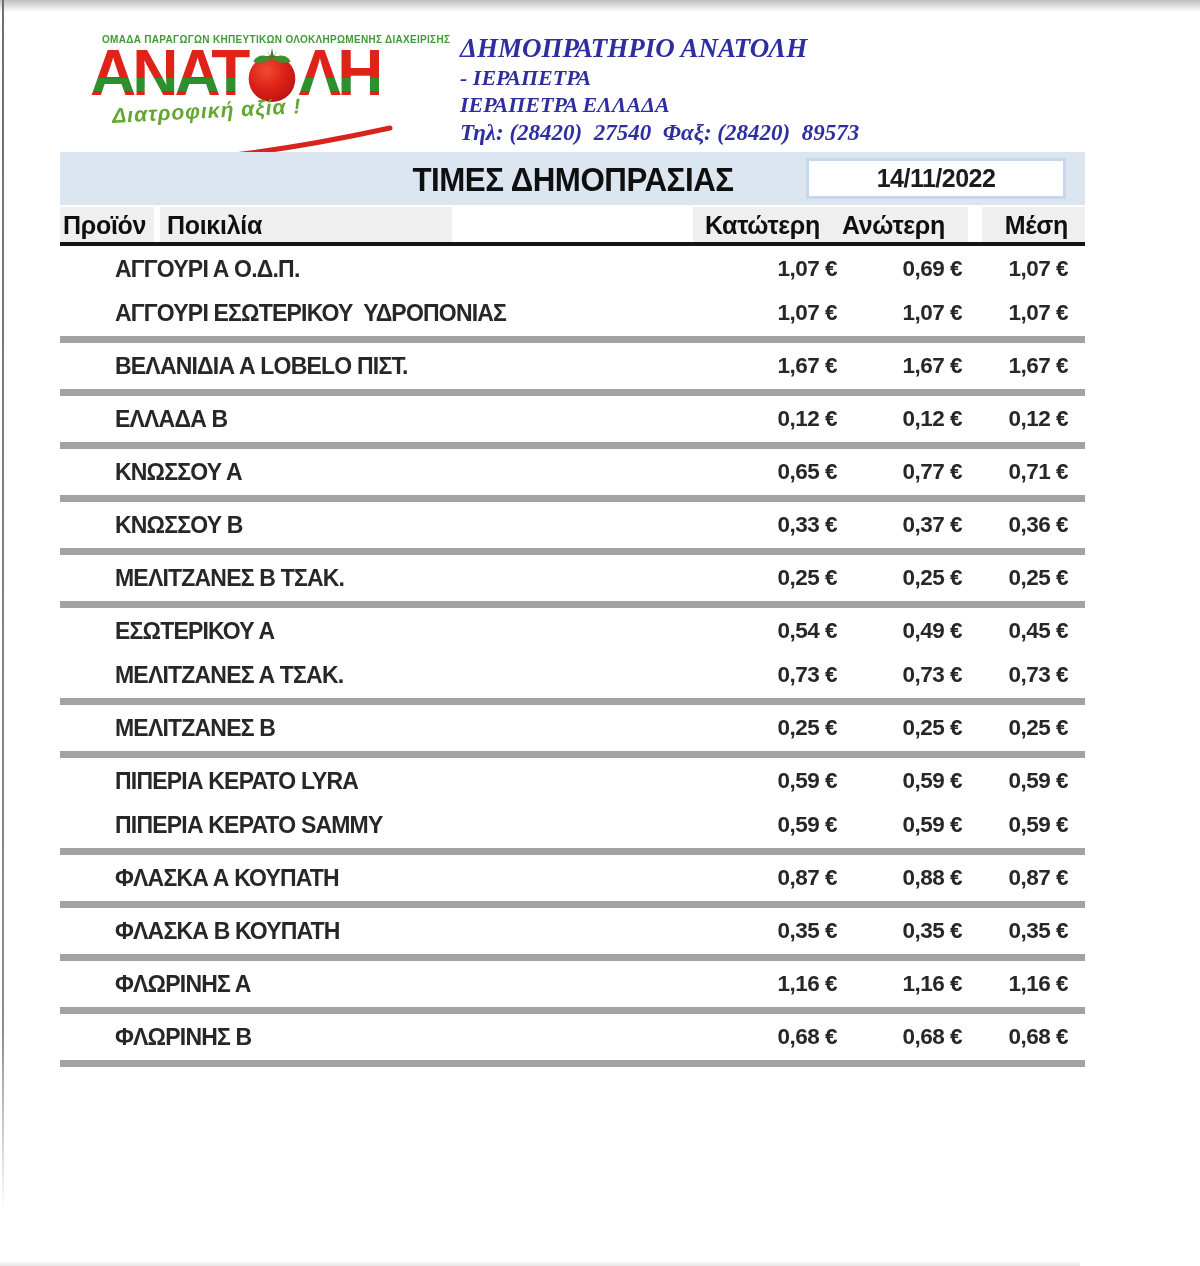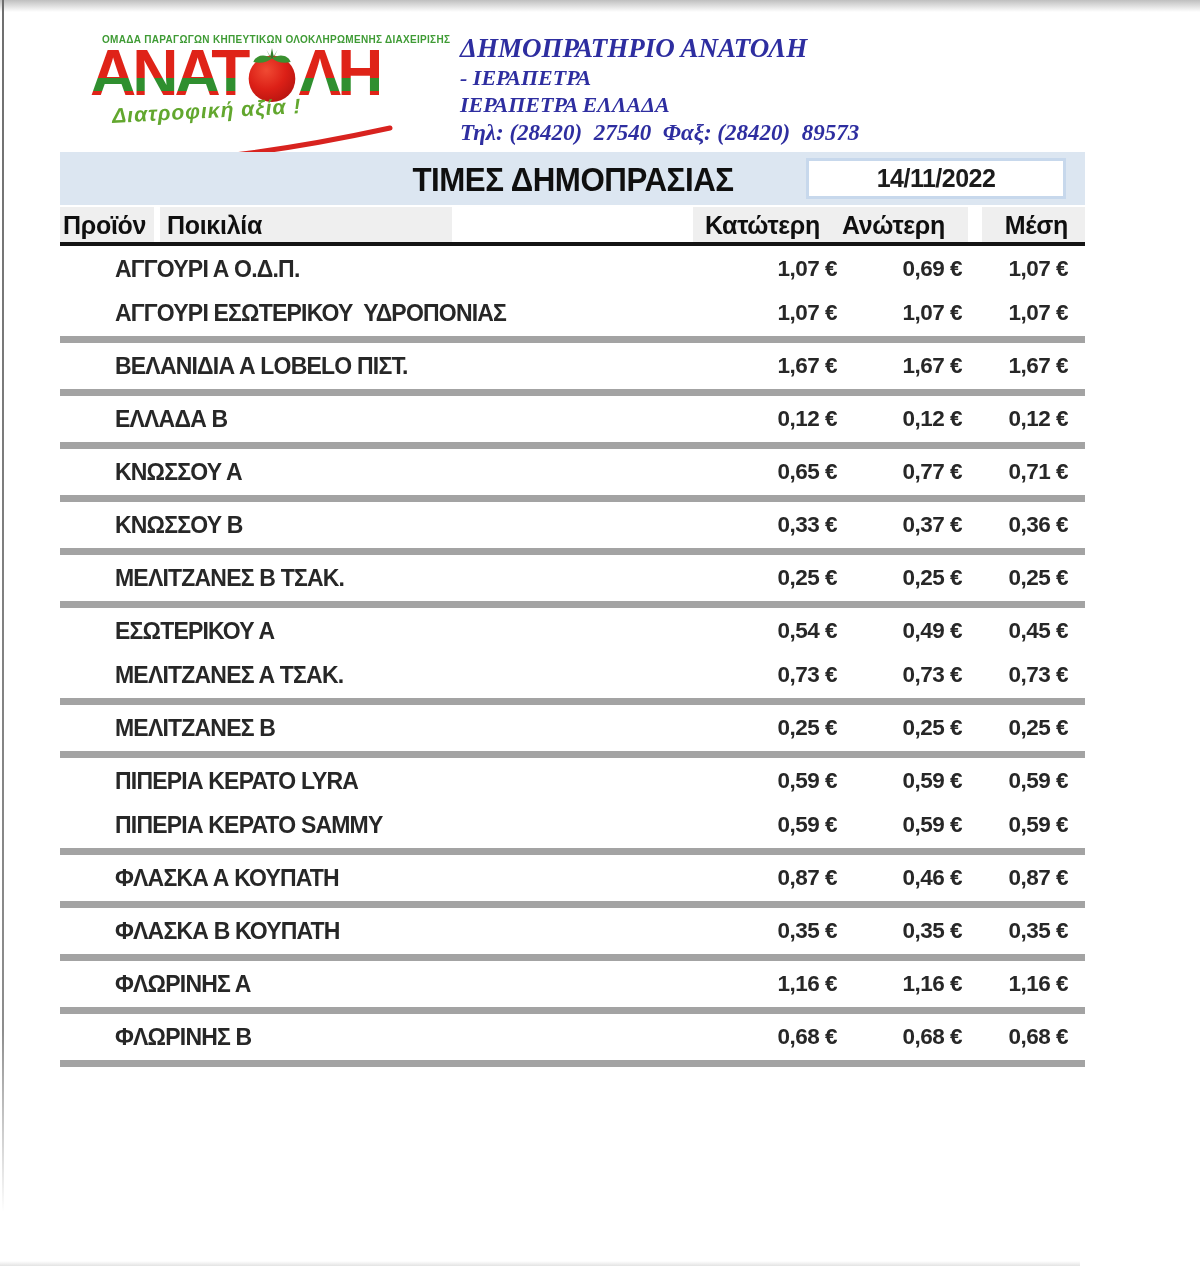--- a/index.html
+++ b/index.html
@@ -235,21 +235,21 @@
             <div class="cell-name">ΠΙΠΕΡΙΑ ΚΕΡΑΤΟ SAMMY</div>
             <div class="cell-low">0,59 €</div>
             <div class="cell-high">0,59 €</div>
             <div class="cell-avg">0,59 €</div>
           </div>
         </div>
         <div class="group">
           <div class="row">
             <div class="cell-name">ΦΛΑΣΚΑ Α ΚΟΥΠΑΤΗ</div>
             <div class="cell-low">0,87 €</div>
-            <div class="cell-high">0,46 €</div>
+            <div class="cell-high">0,88 €</div>
             <div class="cell-avg">0,87 €</div>
           </div>
         </div>
         <div class="group">
           <div class="row">
             <div class="cell-name">ΦΛΑΣΚΑ Β ΚΟΥΠΑΤΗ</div>
             <div class="cell-low">0,35 €</div>
             <div class="cell-high">0,35 €</div>
             <div class="cell-avg">0,35 €</div>
           </div>

